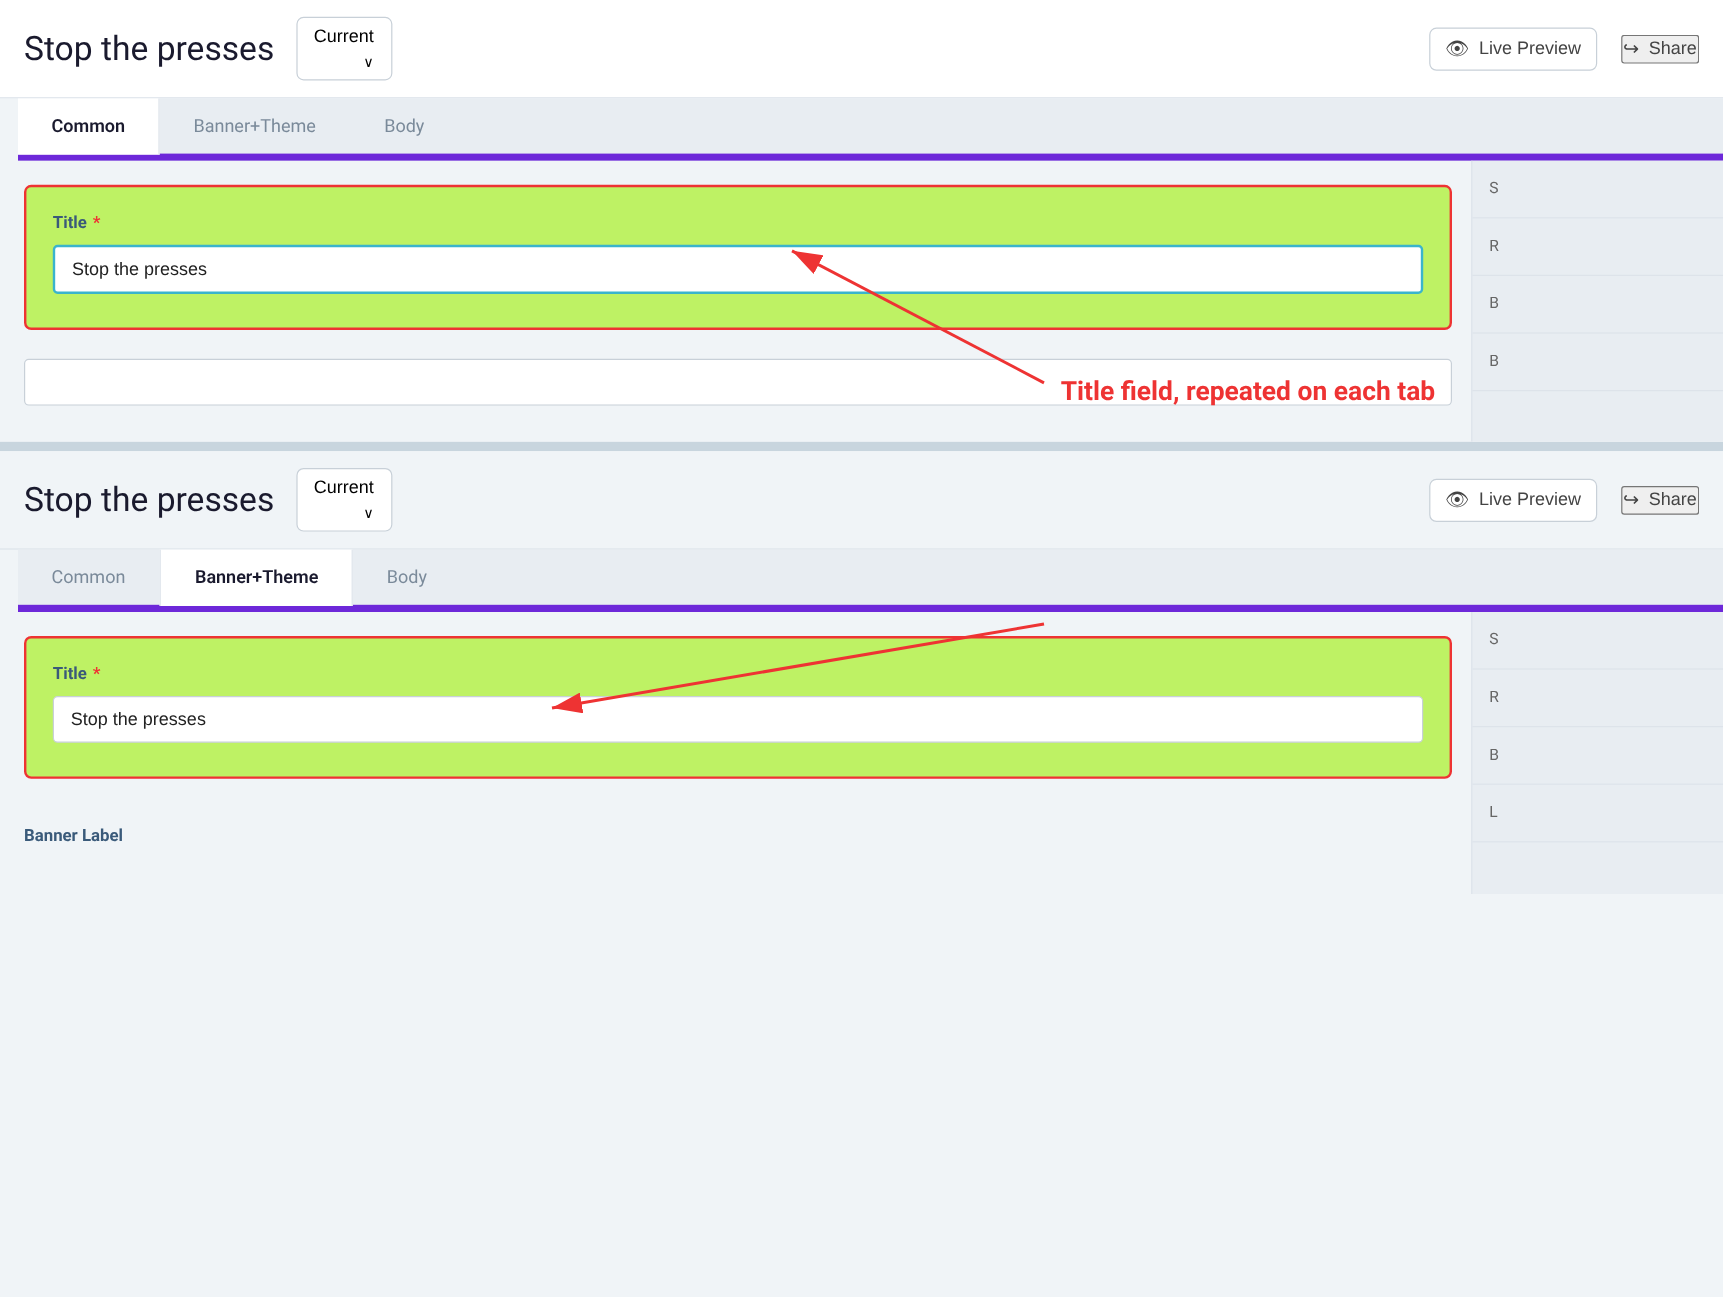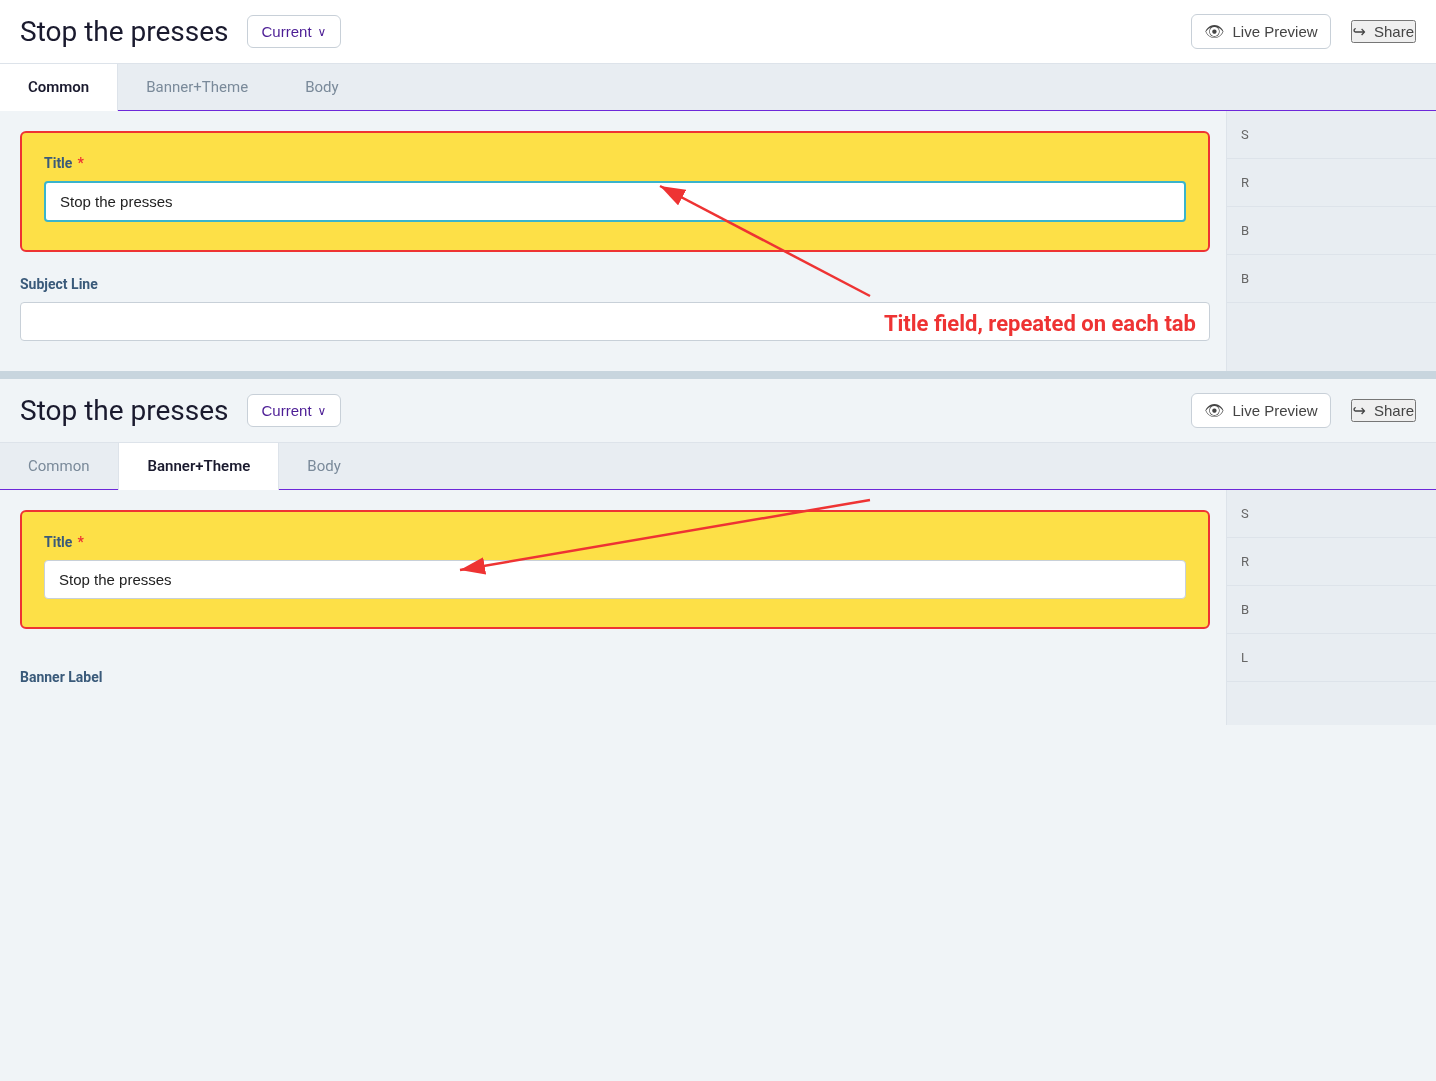--- a/index.html
+++ b/index.html
@@ -22,30 +22,31 @@
     .page-title {
       font-size: 28px;
       font-weight: 400;
       color: #1a1a2e;
       margin-right: 18px;
       flex-shrink: 0;
     }
 
     .current-dropdown {
       display: flex;
-      align-items: center;
+      align-items: flex-end;
       gap: 6px;
       border: 1px solid #c8d0d8;
       border-radius: 6px;
       padding: 7px 14px;
       font-size: 15px;
-      color: #4c1d95;
+      color: #000000;
       background: #fff;
       cursor: pointer;
       margin-right: auto;
+      flex-direction: column;
     }
 
     .header-right {
       display: flex;
       align-items: center;
       gap: 20px;
     }
 
     .live-preview-btn {
       display: flex;
@@ -66,22 +67,23 @@
       gap: 8px;
       font-size: 15px;
       color: #444;
       cursor: pointer;
     }
 
     
     .tabs-bar {
       display: flex;
       background: #e8edf2;
-      border-bottom: 1px solid #6d28d9;
+      border-bottom: 6px solid #6d28d9;
       padding-left: 0;
+      margin-left: 15px;
     }
 
     .tab {
       padding: 14px 28px;
       font-size: 15px;
       color: #7a8a9a;
       cursor: pointer;
       border-right: 1px solid transparent;
       position: relative;
       white-space: nowrap;
@@ -102,21 +104,21 @@
     }
 
     
     .content-area {
       background: #f0f4f7;
       padding: 20px 20px 30px 20px;
       position: relative;
     }
 
     .form-card {
-      background: #fde047;
+      background: #bef264;
       border: 2px solid #e33;
       border-radius: 6px;
       padding: 22px 22px 28px 22px;
       max-width: 1190px;
       position: relative;
     }
 
     .field-label {
       font-size: 14px;
       font-weight: 700;
@@ -217,27 +219,24 @@
 
     <div class="form-card">
       <div class="field-label">
         <span>Title</span>
         <span class="required-star">*</span>
       </div>
       <input class="text-input" type="text" value="Stop the presses" style="">
     </div>
 
     <div class="subject-section">
-      <div class="field-label">
-        <span>Subject Line</span>
-      </div>
       <input class="text-input plain" type="text" value="" style="">
     </div>
 
-    <div style="position:absolute;right:240px;top:180px;pointer-events:none;margin-top:20px;">
+    <div style="position:absolute;right:240px;top:180px;pointer-events:none;">
       <span style="color:#e33;font-size:22px;font-weight:700;white-space:nowrap;">Title field, repeated on each tab</span>
     </div>
 
     <svg style="position:absolute;top:0;left:0;width:100%;height:100%;pointer-events:none;overflow:visible;">
 
       <defs>
         <marker id="arrowhead1" markerWidth="10" markerHeight="7" refX="10" refY="3.5" orient="auto">
           <polygon points="0 0, 10 3.5, 0 7" fill="#e33"></polygon>
         </marker>
       </defs>

